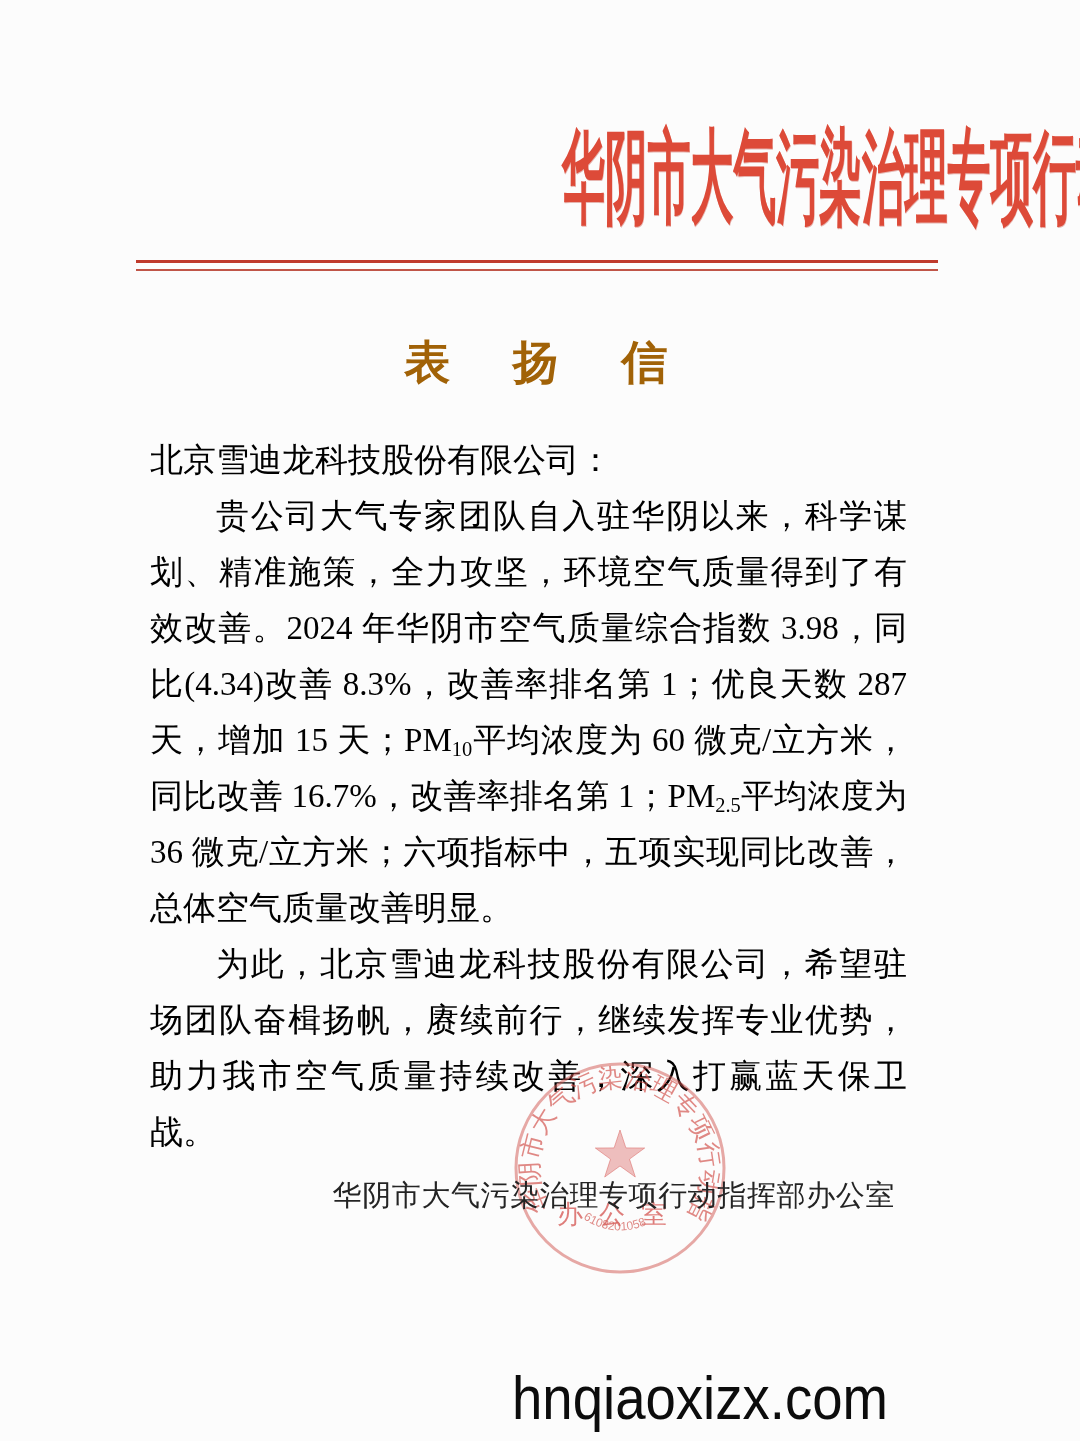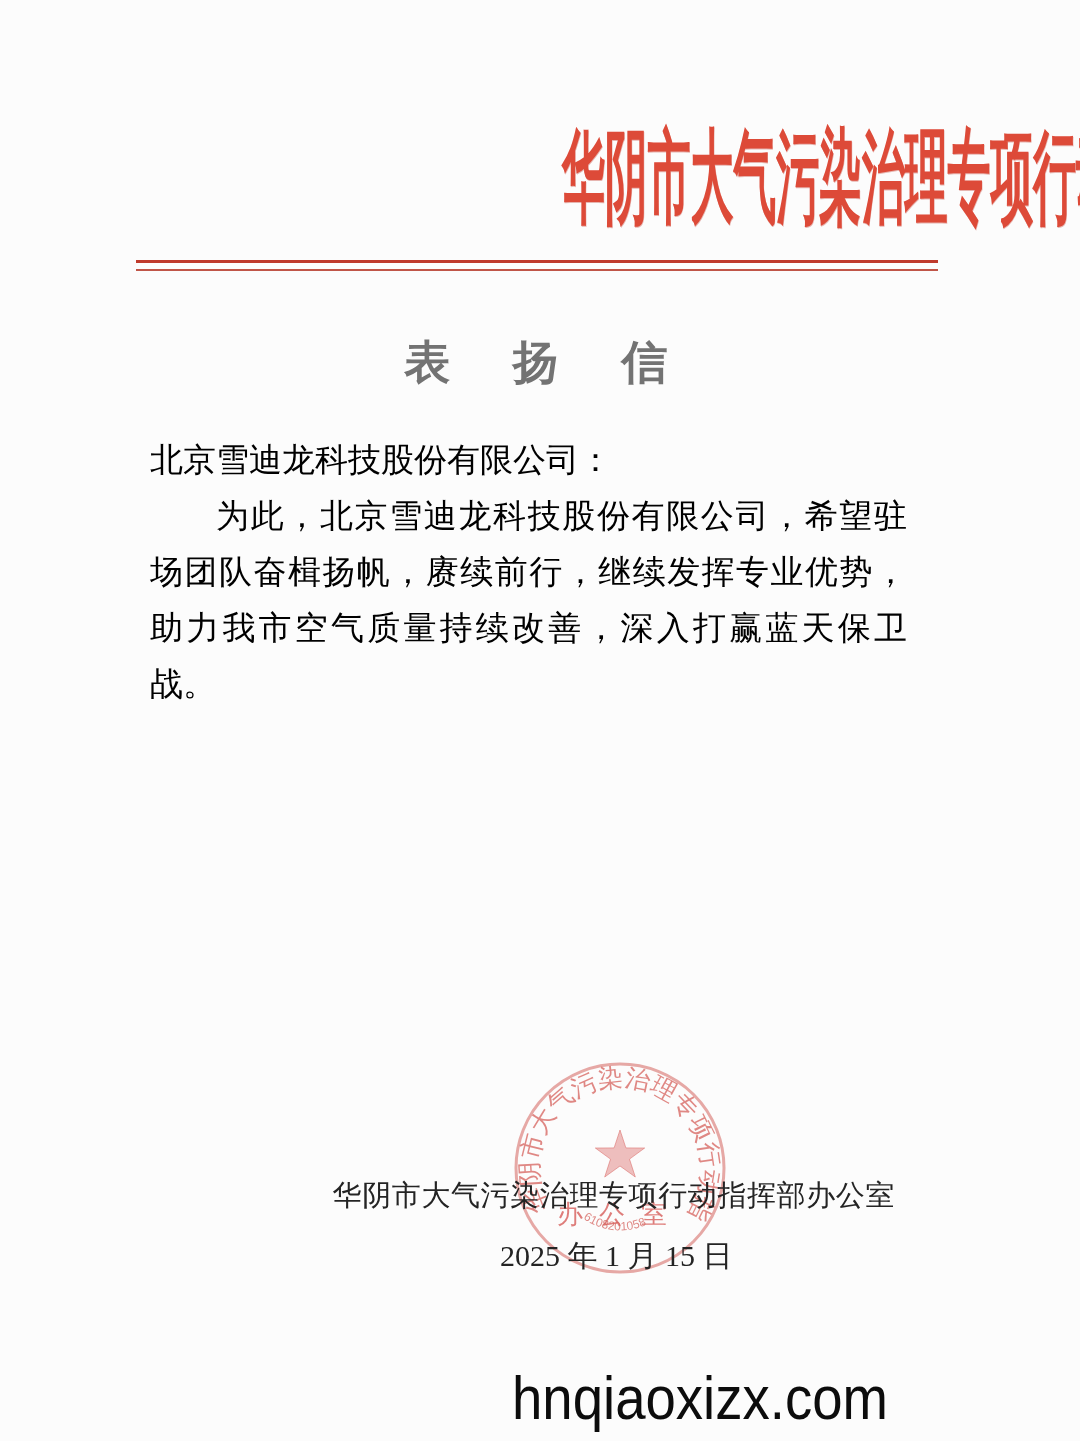--- a/index.html
+++ b/index.html
@@ -34,21 +34,21 @@
   .rule-thick { top: 260px; height: 3px; background: #bf3a2c; }
   .rule-thin  { top: 269px; height: 2px; background: #c05548; }
 
   
   .doc-title {
     position: absolute; top: 332px; left: 0; width: 1080px;
     margin: 0;
     text-align: center;
     font-size: 46px;
     font-weight: bold;
-    color: #737373;
+    color: #a16207;
     letter-spacing: 0.18em;
   }
 
   
   .body-text {
     position: absolute;
     top: 432px; left: 150px; width: 757px;
     font-size: 33px;
     line-height: 56px;
     text-align: justify;
@@ -104,20 +104,21 @@
     <div class="letterhead">华阴市大气污染治理专项行动指挥部办公室</div>
   </div>
   <div class="rule rule-thick"></div>
   <div class="rule rule-thin"></div>
 
   <h1 class="doc-title">表　扬　信</h1>
 
   <div class="body-text">
     <p class="salutation">北京雪迪龙科技股份有限公司：</p>
     <div id="paragraphs">
+        <p class="para">贵公司大气专家团队自入驻华阴以来，科学谋划、精准施策，全力攻坚，环境空气质量得到了有效改善。2024 年华阴市空气质量综合指数 3.98，同比(4.34)改善 8.3%，改善率排名第 1；优良天数 287 天，增加 15 天；PM<sub>10</sub>平均浓度为 60 微克/立方米，同比改善 16.7%，改善率排名第 1；PM<sub>2.5</sub>平均浓度为 36 微克/立方米；六项指标中，五项实现同比改善，总体空气质量改善明显。</p>
         <p class="para">为此，北京雪迪龙科技股份有限公司，希望驻场团队奋楫扬帆，赓续前行，继续发挥专业优势，助力我市空气质量持续改善，深入打赢蓝天保卫战。</p>
       </div>
   </div>
 
   <div class="seal">
     <svg width="220" height="220" viewBox="0 0 220 220">
       <defs>
         <path id="sealArcTop" d="M 42 156 A 82 82 0 1 1 178 156" fill="none"></path>
         <path id="sealArcBottom" d="M 56 141 A 62 62 0 0 0 164 141" fill="none"></path>
       </defs>
@@ -127,17 +128,16 @@
         <textPath href="#sealArcTop" startOffset="6">华阴市大气污染治理专项行动指挥部</textPath>
       </text>
       <text x="110" y="165" text-anchor="middle" font-size="26" letter-spacing="16" fill="rgba(211,80,76,0.8)" font-family="'Liberation Serif','DejaVu Serif',serif">办公室</text>
       <text font-size="12" fill="rgba(210,85,80,0.75)" font-family="'Liberation Sans','DejaVu Sans',sans-serif">
         <textPath href="#sealArcBottom" startOffset="26">6108201058</textPath>
       </text>
     </svg>
   </div>
 
   <div class="signature">华阴市大气污染治理专项行动指挥部办公室</div>
-  <div class="date">2025 年 1 月 15 日</div>
 
   <div class="watermark">hnqiaoxizx.com</div>
 
 </div>
 
 </body></html>

